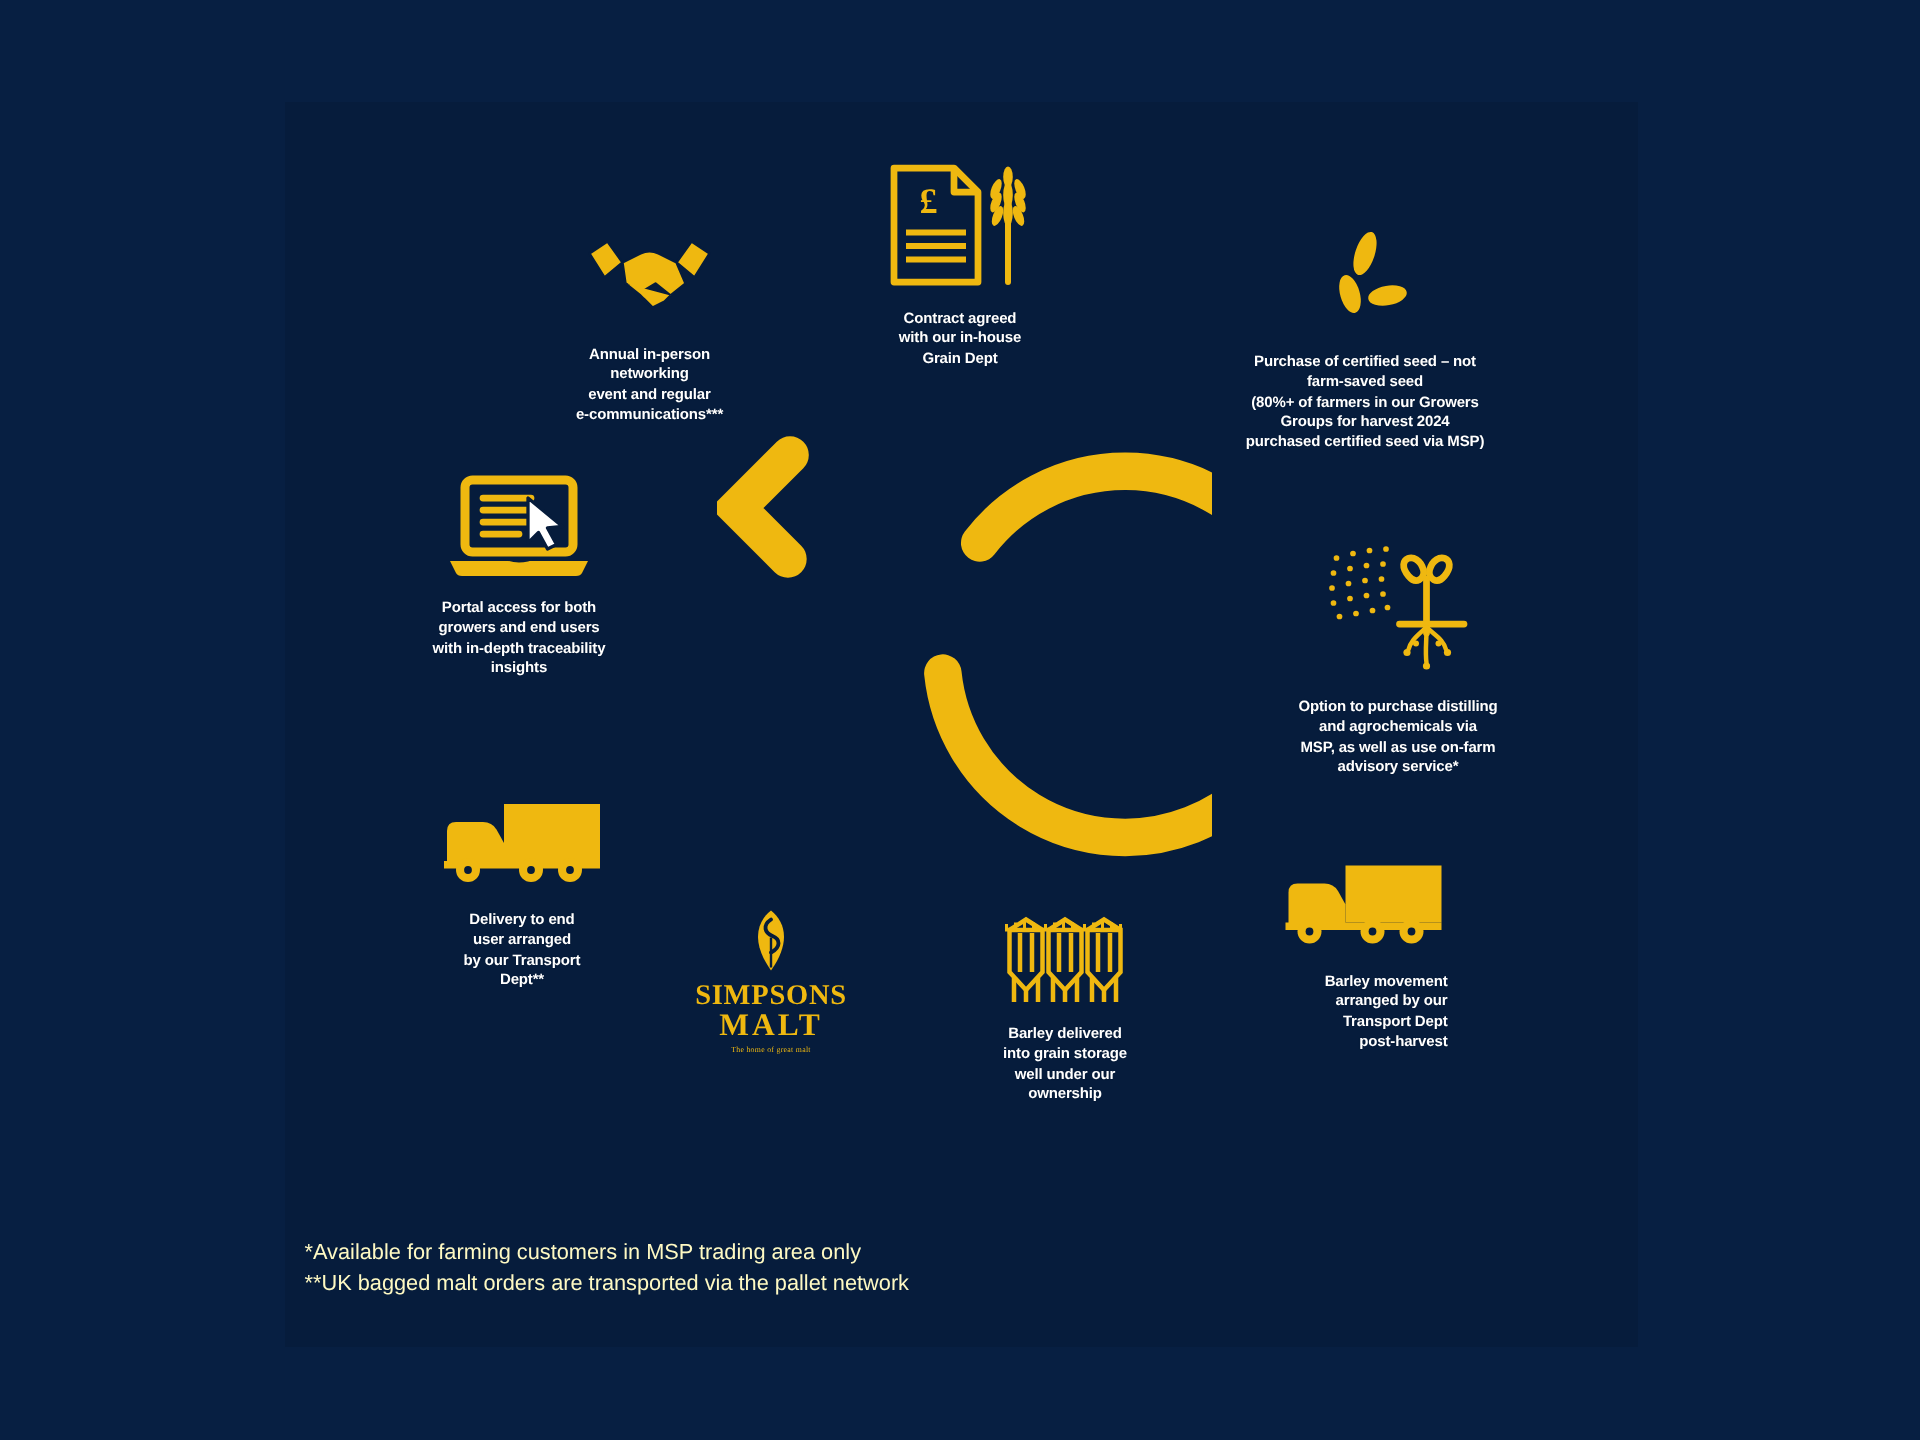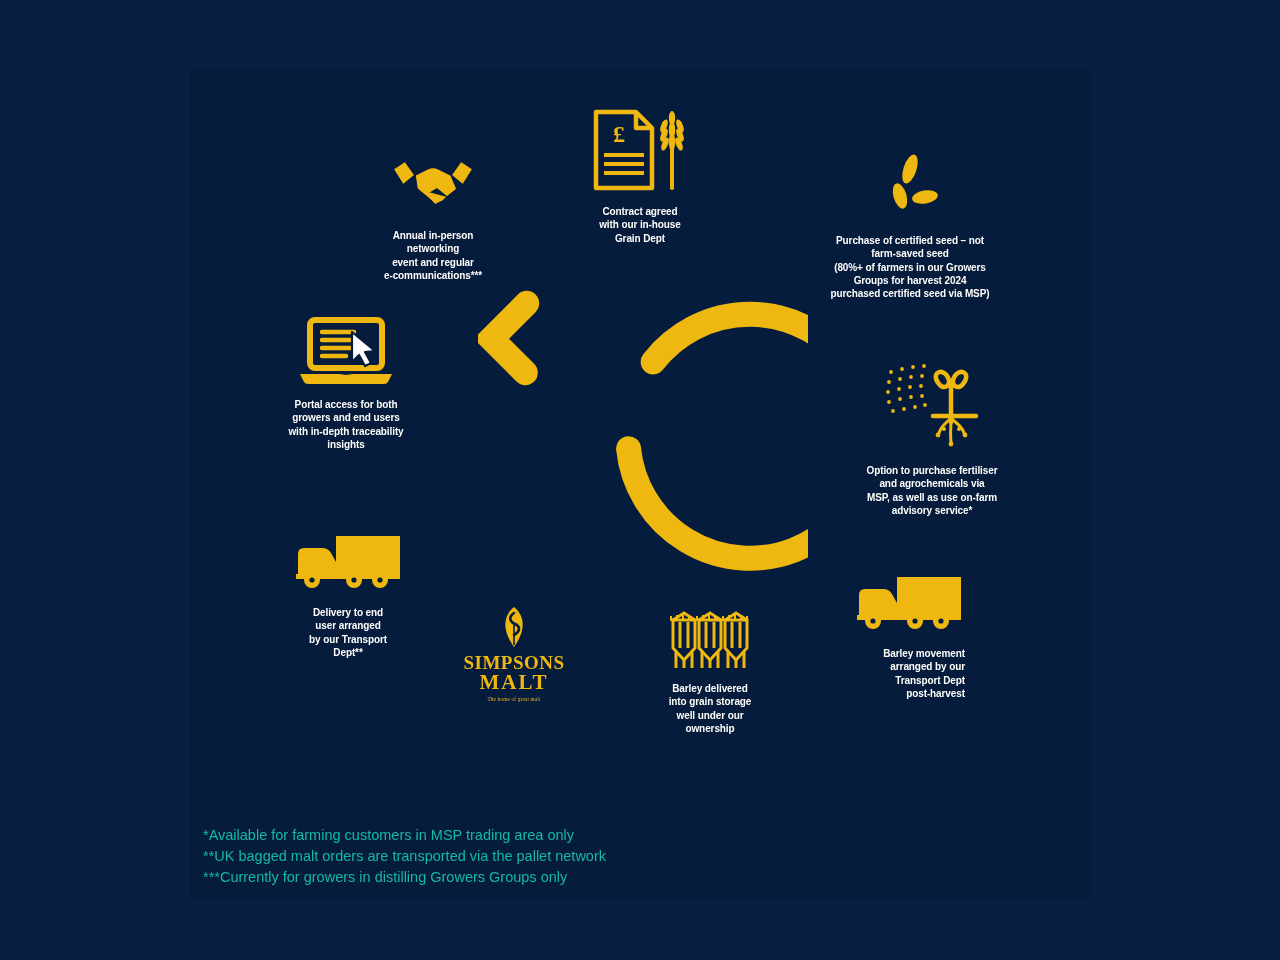--- a/index.html
+++ b/index.html
@@ -40,21 +40,21 @@
     font-weight: bold;
   }
   .node-icon {
     display: block;
     margin: 0 auto 8px auto;
   }
   #footnotes {
     position: absolute;
     left: 203px;
     top: 825px;
-    color: #14b8a6;
+    color: #fef9c3;
     font-size: 14.5px;
     line-height: 1.45;
     font-weight: normal;
   }
   .footnote { white-space: pre; }
   #cycle-arrow {
     position: absolute;
     left: 478px;
     top: 283px;
     width: 330px;
@@ -185,21 +185,21 @@
         </g>
         <g fill="#EFB810">
           <circle cx="61" cy="75" r="2.4"></circle>
             <circle cx="88" cy="75" r="2.4"></circle>
           <circle cx="74" cy="84" r="2.4"></circle>
             <circle cx="67" cy="69" r="2"></circle>
             <circle cx="82" cy="69" r="2"></circle>
         </g>
       </svg>
     </span>
-    <div class="node-label">Option to purchase fertiliser
+    <div class="node-label">Option to purchase distilling
 and agrochemicals via
 MSP, as well as use on-farm
 advisory service*</div>
   </div>
 
   <div class="node" style="left:795px; top:573px; width:170px;text-align:right;">
     <span class="node-icon">
       <svg width="112" height="62" viewBox="0 0 112 62" aria-hidden="true">
         <rect x="44" y="4" width="64" height="38" fill="#EFB810"></rect>
         <path d="M6 22 Q6 16 12 16 H30 Q36 16 39 21 L44 30 V44 H6 Z" fill="#EFB810"></path>
@@ -350,16 +350,15 @@
     </span>
     <div class="node-label">Annual in-person
 networking
 event and regular
 e-communications***</div>
   </div>
 
   <div id="footnotes">
     <div class="footnote">*Available for farming customers in MSP trading area only</div>
     <div class="footnote">**UK bagged malt orders are transported via the pallet network</div>
-    <div class="footnote">***Currently for growers in distilling Growers Groups only</div>
   </div>
 
 </div>
 
 </body></html>

